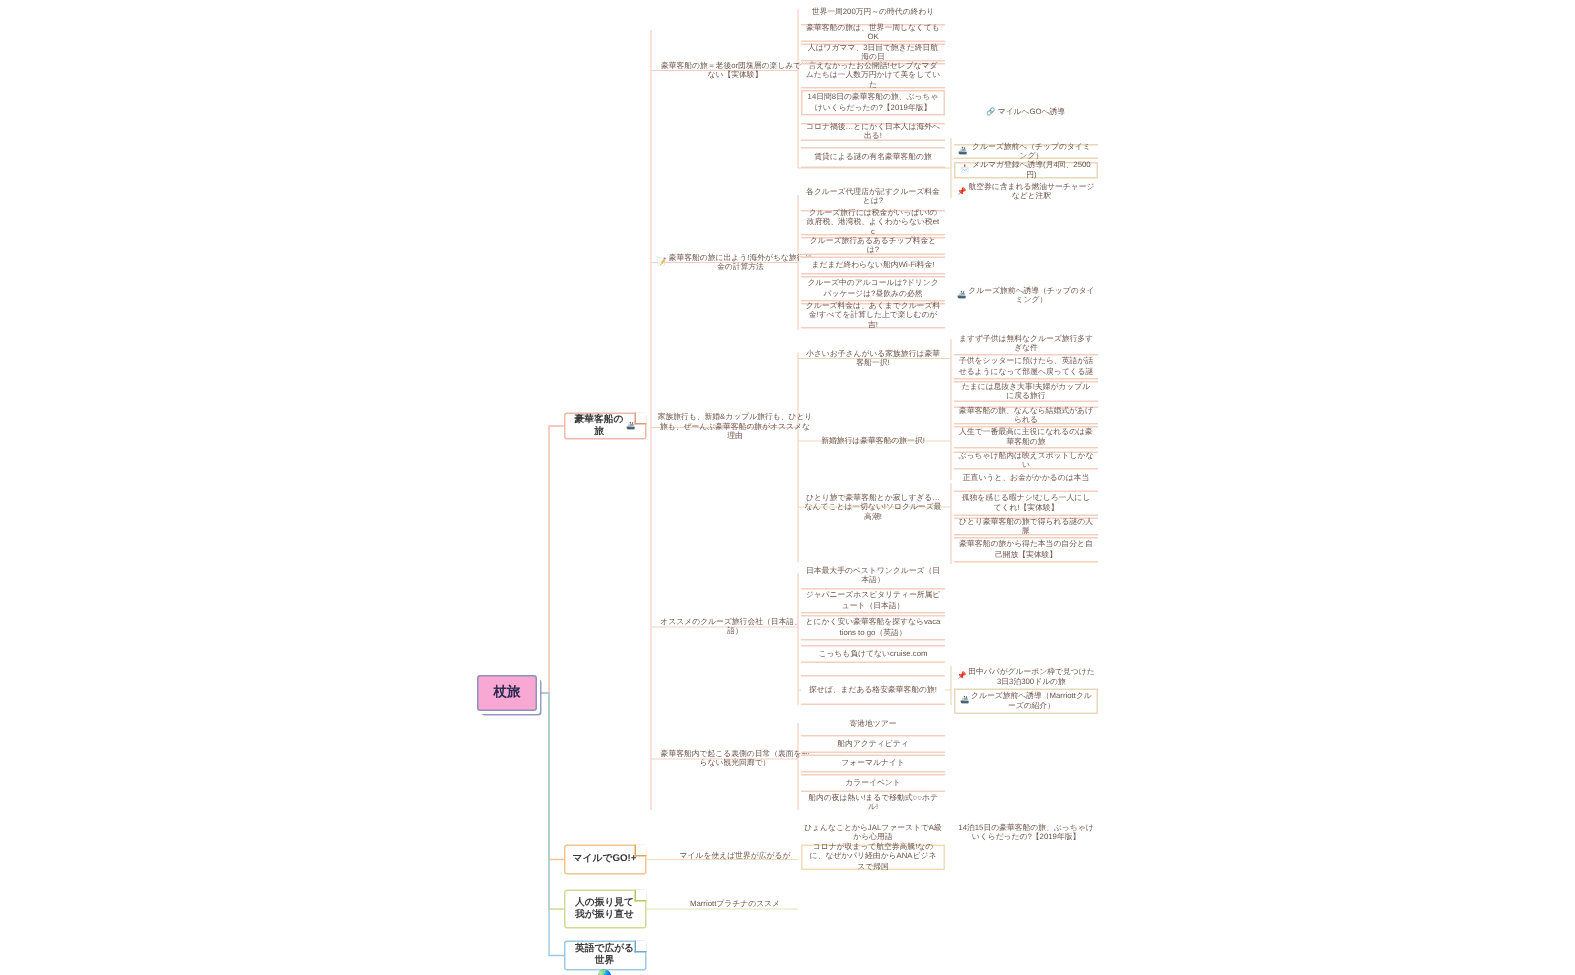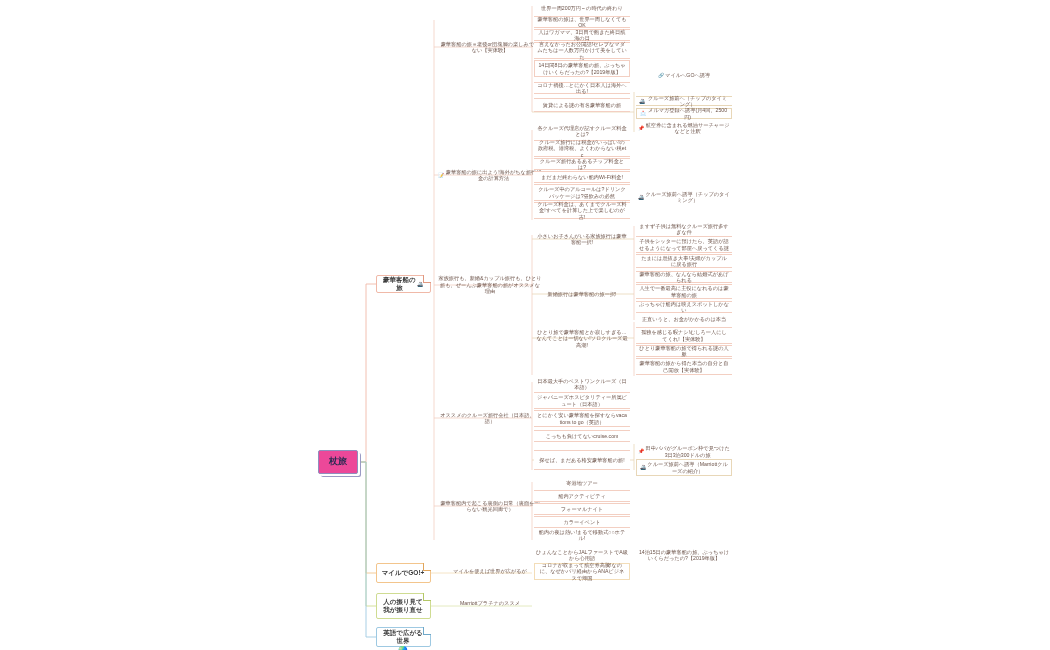--- a/index.html
+++ b/index.html
@@ -30,21 +30,21 @@
     text-align: center;
     line-height: 1.25;
     color: #3a3a3a;
     white-space: normal;
     word-break: break-all;
   }
 
   
   .root {
     border: 1px solid #8f8fbe;
-    background: #ec4899;
+    background: #f9a8d4;
     border-radius: 2px;
     font-size: 9px;
     font-weight: bold;
     color: #2b2b52;
     box-shadow: 2px 2px 0 0 #ffffff, 3px 3px 0 0 #9a9ac4;
     z-index: 5;
   }
 
   
   .l1 {

